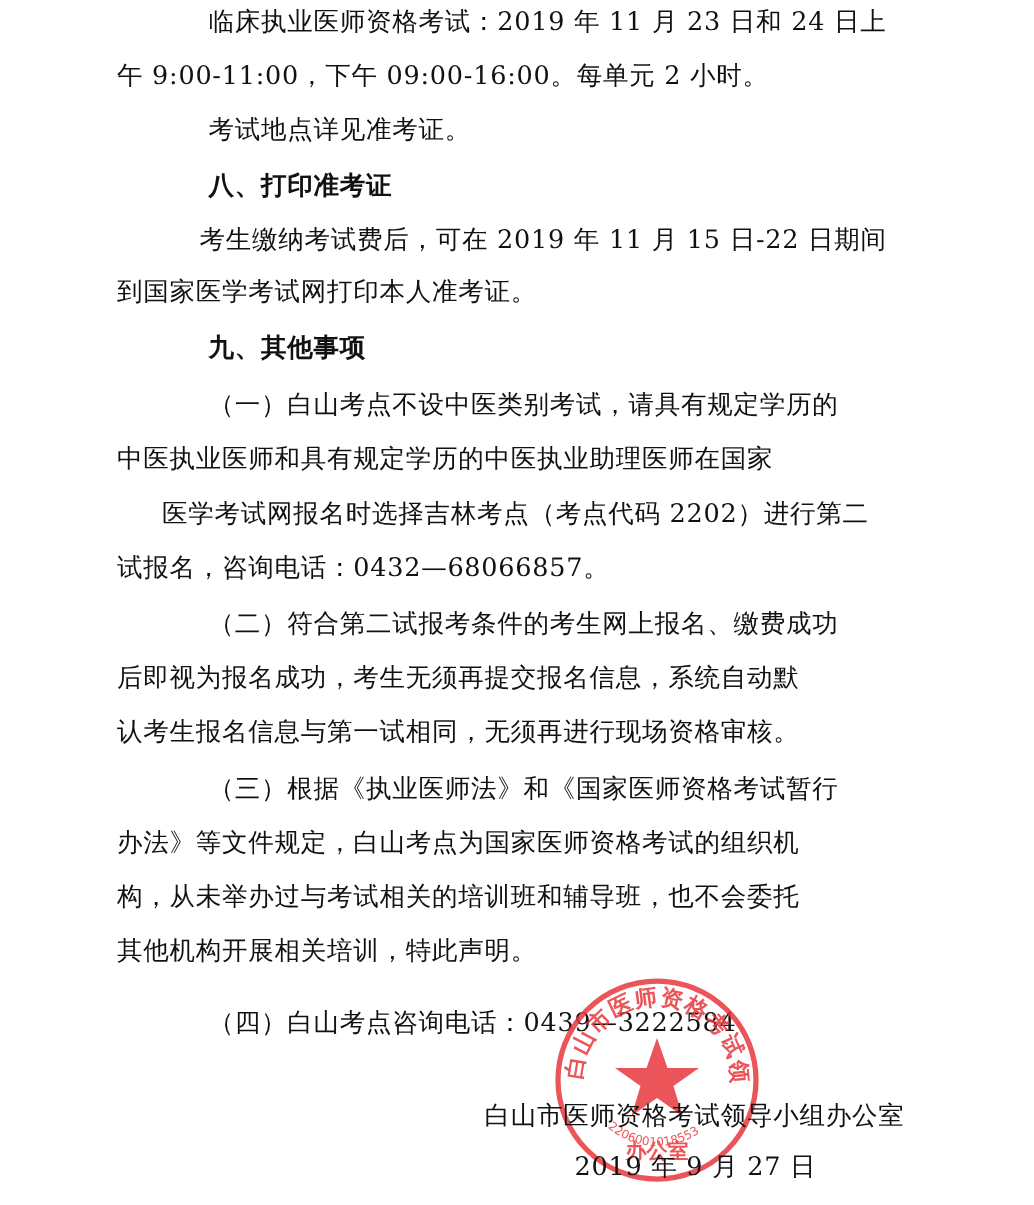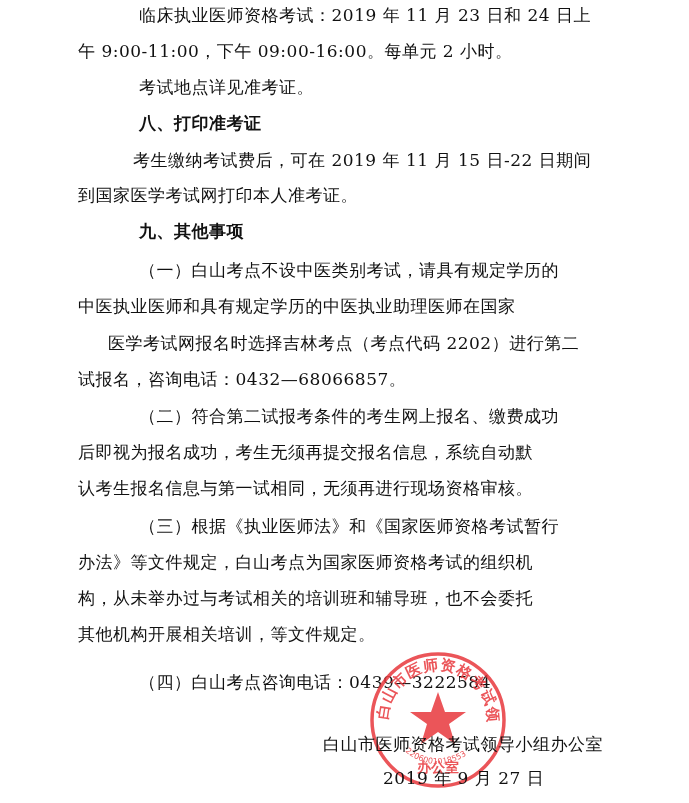--- a/index.html
+++ b/index.html
@@ -59,21 +59,21 @@
   <div class="line" style="left:76px; top:332px;margin-left:32px;">医学考试网报名时选择吉林考点（考点代码 2202）进行第二</div>
   <div class="line" style="left:78px; top:368px;">试报名，咨询电话：0432—68066857。</div>
 
   <div class="line" style="left:139px; top:405px;">（二）符合第二试报考条件的考生网上报名、缴费成功</div>
   <div class="line" style="left:78px; top:441px;text-align:center;">后即视为报名成功，考生无须再提交报名信息，系统自动默</div>
   <div class="line" style="left:78px; top:477px;">认考生报名信息与第一试相同，无须再进行现场资格审核。</div>
 
   <div class="line" style="left:139px; top:515px;">（三）根据《执业医师法》和《国家医师资格考试暂行</div>
   <div class="line" style="left:78px; top:551px;">办法》等文件规定，白山考点为国家医师资格考试的组织机</div>
   <div class="line" style="left:78px; top:587px;">构，从未举办过与考试相关的培训班和辅导班，也不会委托</div>
-  <div class="line" style="left:78px; top:623px;">其他机构开展相关培训，等文件规定。</div>
+  <div class="line" style="left:78px; top:623px;">其他机构开展相关培训，特此声明。</div>
 
   <div class="line" style="left:139px; top:659px;margin-top:12px;">（四）白山考点咨询电话：0439—3222584</div>
 
   <svg class="stamp" viewBox="0 0 140 140">
     <defs>
       <path id="sealArc" d="M 70,70 m -50,0 a 50,50 0 1,1 100,0"></path>
       <path id="sealArcBottom" d="M 22,78 a 50,50 0 0,0 96,0"></path>
     </defs>
     <circle cx="70" cy="70" r="66" fill="none" stroke="#e8383d" stroke-width="3.5"></circle>
     <text font-size="15" fill="#e8383d" font-family="DejaVu Sans, sans-serif" font-weight="bold" letter-spacing="1">

